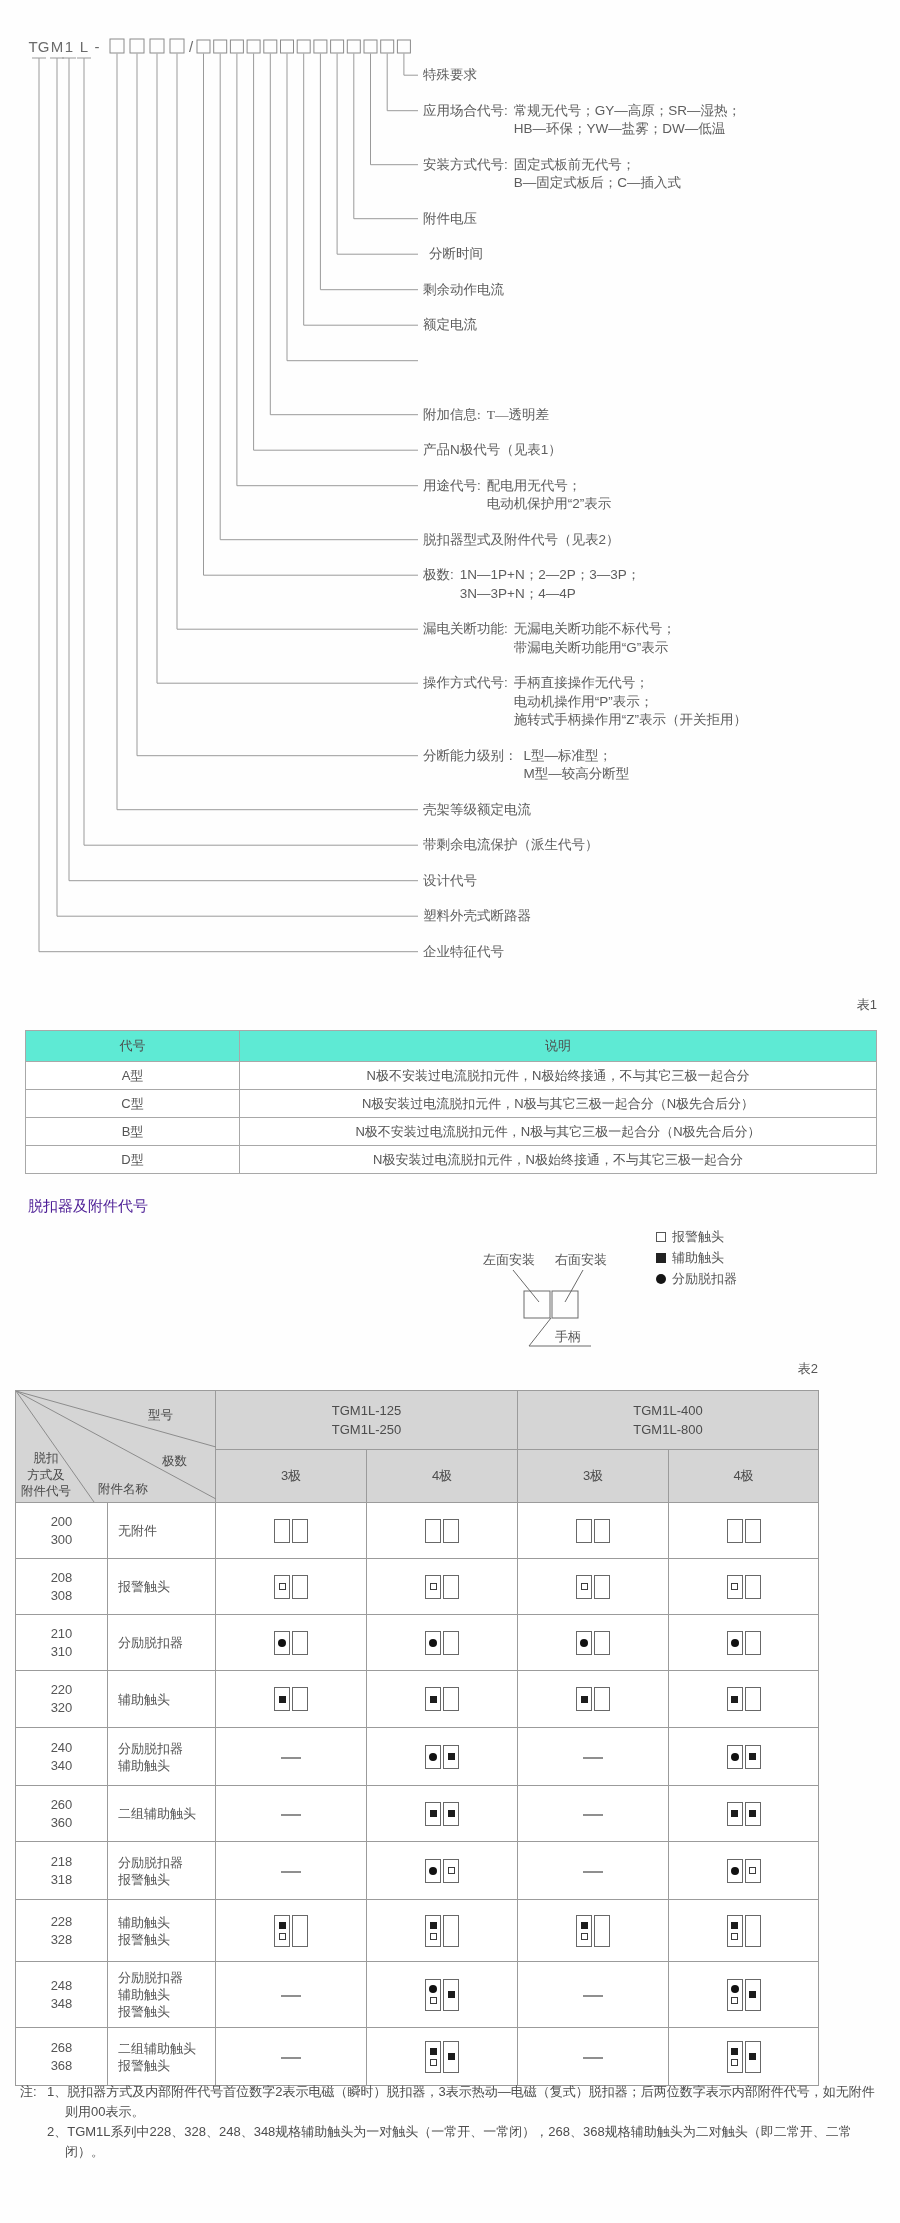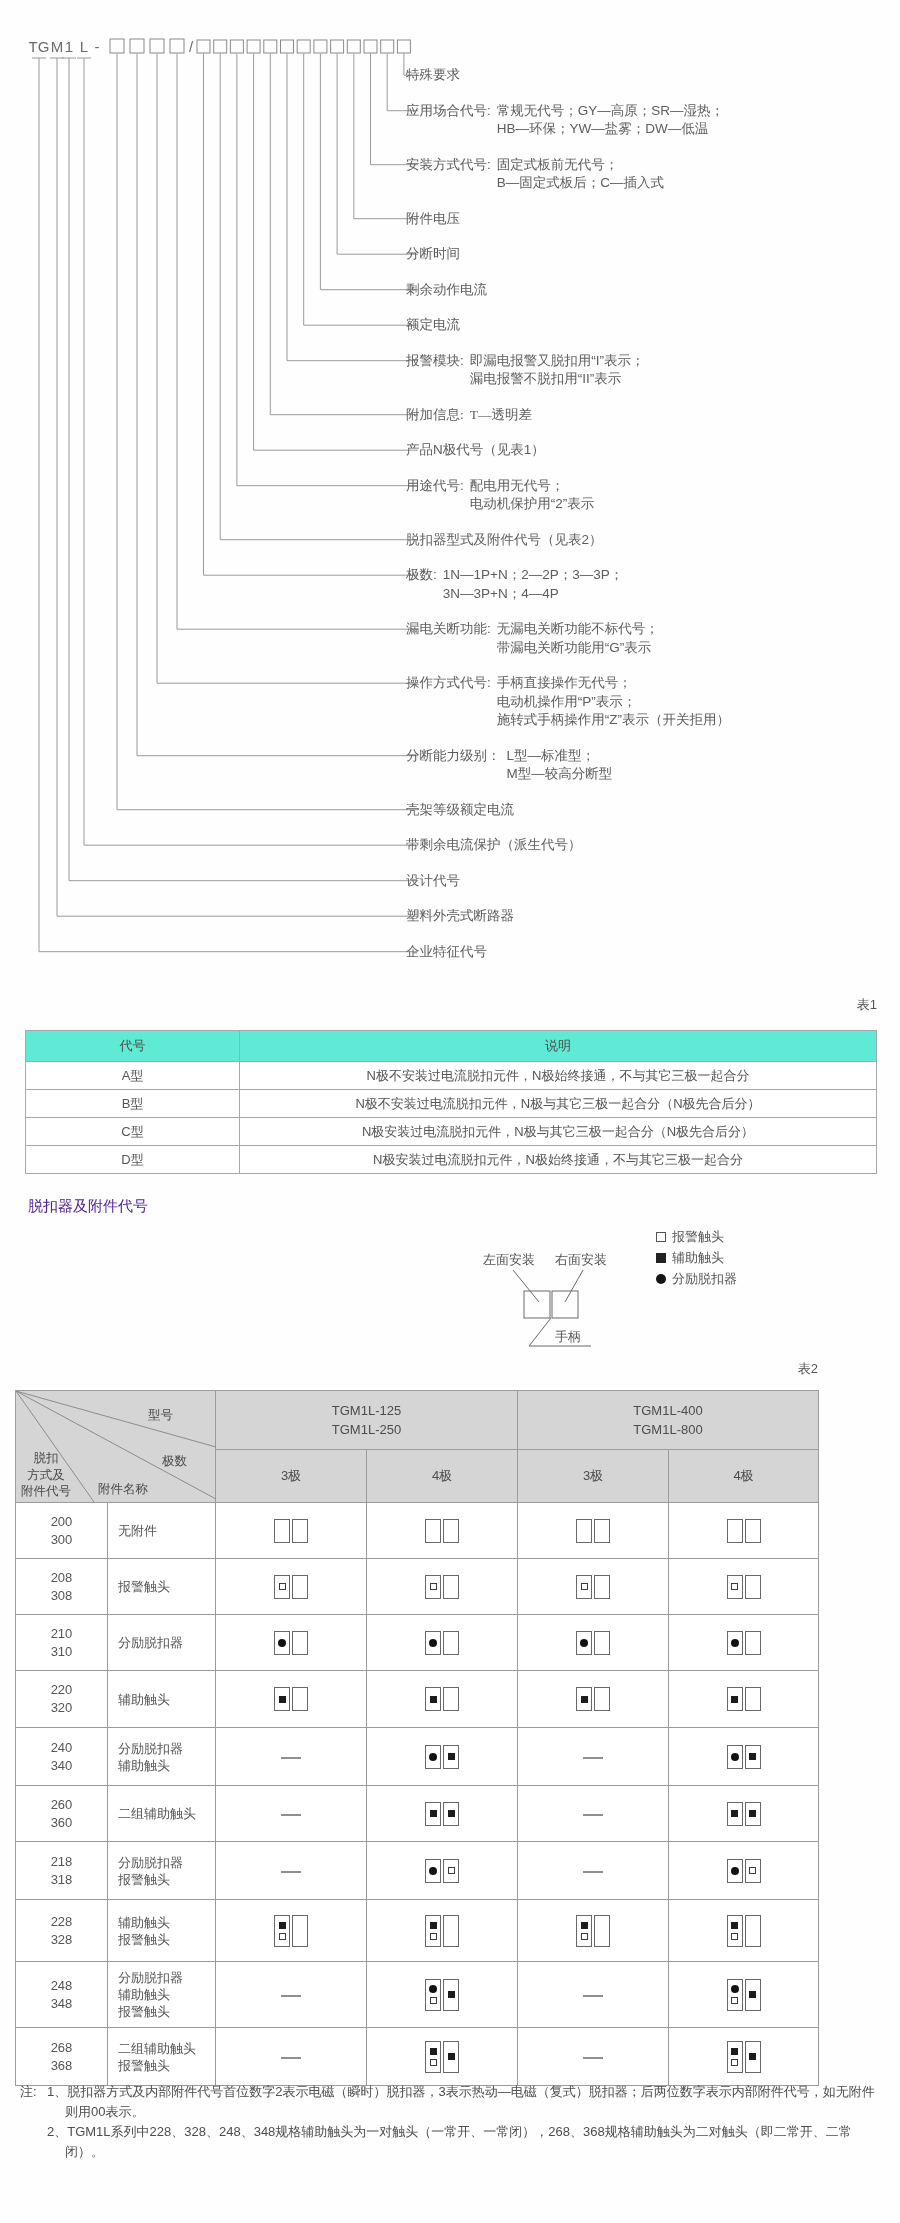--- a/index.html
+++ b/index.html
@@ -7,21 +7,21 @@
     width:900px;height:2223px;position:relative;overflow:hidden;
     background:#fefefe;color:#555;
     font-family:"Liberation Sans","DejaVu Sans",sans-serif;
   }
   svg text{font-family:"Liberation Sans","DejaVu Sans",sans-serif}
 
   
   #model-svg{position:absolute;left:0;top:0}
   #model-svg text.mc{font-size:15px;fill:#6b6b6b}
   #model-labels{position:absolute;left:0;top:0;width:900px;height:985px}
-  #model-labels .lbl{position:absolute;left:406px;font-size:13.5px;line-height:18.5px;color:#5d5d5d;white-space:nowrap}
+  #model-labels .lbl{position:absolute;left:423px;font-size:13.5px;line-height:18.5px;color:#5d5d5d;white-space:nowrap}
   .lbl .lt{display:inline-block;vertical-align:top}
   .lbl .ld{display:inline-block;vertical-align:top;margin-left:6px}
 
   
   .tag{position:absolute;font-size:13px;color:#555}
   #tag1{top:996px;left:25px;width:852px;text-align:right}
   #tag2{top:1360px;left:15px;width:803px;text-align:right}
 
   
   #t1{position:absolute;left:25px;top:1030px;width:852px;border-collapse:collapse;font-size:13px;color:#555;background:#fff}
@@ -115,24 +115,23 @@
     <polyline points="84,58 84,845.2 418,845.2" fill="none" stroke="#9a9a9a" stroke-width="1"></polyline>
     <polyline points="69,58 69,880.7 418,880.7" fill="none" stroke="#9a9a9a" stroke-width="1"></polyline>
     <polyline points="57,58 57,916.2 418,916.2" fill="none" stroke="#9a9a9a" stroke-width="1"></polyline>
     <polyline points="39,58 39,951.7 418,951.7" fill="none" stroke="#9a9a9a" stroke-width="1"></polyline>
   </svg>
 <div id="model-labels">
     <div class="lbl" style="top: 66px;"><span class="lt">特殊要求</span></div>
     <div class="lbl" style="top: 101.5px;"><span class="lt">应用场合代号:</span><span class="ld">常规无代号；GY—高原；SR—湿热；<br>HB—环保；YW—盐雾；DW—低温</span></div>
     <div class="lbl" style="top: 155.5px;"><span class="lt">安装方式代号:</span><span class="ld">固定式板前无代号；<br>B—固定式板后；C—插入式</span></div>
     <div class="lbl" style="top: 209.5px;"><span class="lt">附件电压</span></div>
-    <div class="lbl" style="top: 245px;"><span class="lt">分断时间</span></div>
+    <div class="lbl" style="top: 245px; margin-left: 6px;"><span class="lt">分断时间</span></div>
     <div class="lbl" style="top: 280.5px;"><span class="lt">剩余动作电流</span></div>
     <div class="lbl" style="top: 316px;"><span class="lt">额定电流</span></div>
-    <div class="lbl" style="top: 351.5px;"><span class="lt">报警模块:</span><span class="ld">即漏电报警又脱扣用“I”表示；<br>漏电报警不脱扣用“II”表示</span></div>
     <div class="lbl" style="top: 405.5px; font-family: Liberation Serif, serif;"><span class="lt">附加信息:</span><span class="ld">T—透明差</span></div>
     <div class="lbl" style="top: 441px;"><span class="lt">产品N极代号（见表1）</span></div>
     <div class="lbl" style="top: 476.5px;"><span class="lt">用途代号:</span><span class="ld">配电用无代号；<br>电动机保护用“2”表示</span></div>
     <div class="lbl" style="top: 530.5px;"><span class="lt">脱扣器型式及附件代号（见表2）</span></div>
     <div class="lbl" style="top: 566px;"><span class="lt">极数:</span><span class="ld">1N—1P+N；2—2P；3—3P；<br>3N—3P+N；4—4P</span></div>
     <div class="lbl" style="top: 620px;"><span class="lt">漏电关断功能:</span><span class="ld">无漏电关断功能不标代号；<br>带漏电关断功能用“G”表示</span></div>
     <div class="lbl" style="top: 674px;"><span class="lt">操作方式代号:</span><span class="ld">手柄直接操作无代号；<br>电动机操作用“P”表示；<br>施转式手柄操作用“Z”表示（开关拒用）</span></div>
     <div class="lbl" style="top: 746.5px;"><span class="lt">分断能力级别：</span><span class="ld">L型—标准型；<br>M型—较高分断型</span></div>
     <div class="lbl" style="top: 800.5px;"><span class="lt">壳架等级额定电流</span></div>
     <div class="lbl" style="top: 836px;"><span class="lt">带剩余电流保护（派生代号）</span></div>
@@ -148,26 +147,26 @@
         <th style="width: 213px;">代号</th>
         <th>说明</th>
       </tr>
     </thead>
     <tbody>
       <tr>
         <td>A型</td>
         <td>N极不安装过电流脱扣元件，N极始终接通，不与其它三极一起合分</td>
       </tr>
       <tr>
+        <td>C型</td>
+        <td>N极安装过电流脱扣元件，N极与其它三极一起合分（N极先合后分）</td>
+      </tr>
+      <tr>
         <td>B型</td>
         <td>N极不安装过电流脱扣元件，N极与其它三极一起合分（N极先合后分）</td>
-      </tr>
-      <tr>
-        <td>C型</td>
-        <td>N极安装过电流脱扣元件，N极与其它三极一起合分（N极先合后分）</td>
       </tr>
       <tr>
         <td>D型</td>
         <td>N极安装过电流脱扣元件，N极始终接通，不与其它三极一起合分</td>
       </tr>
     </tbody>
   </table>
 
 <div id="sec-title">脱扣器及附件代号</div>
 

